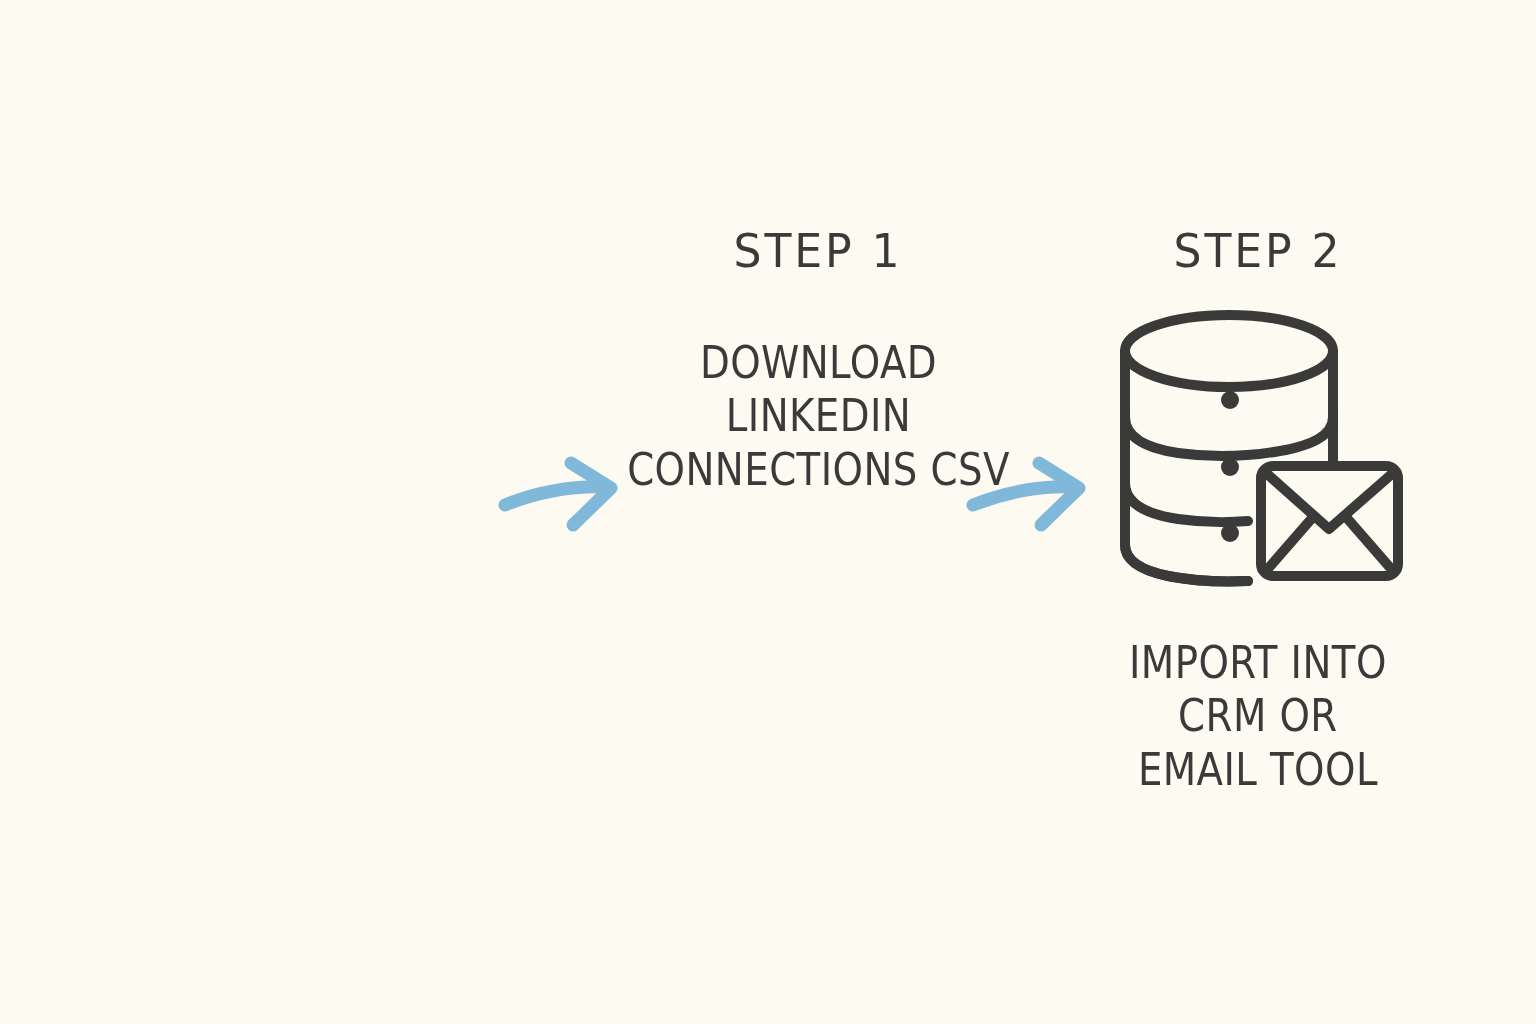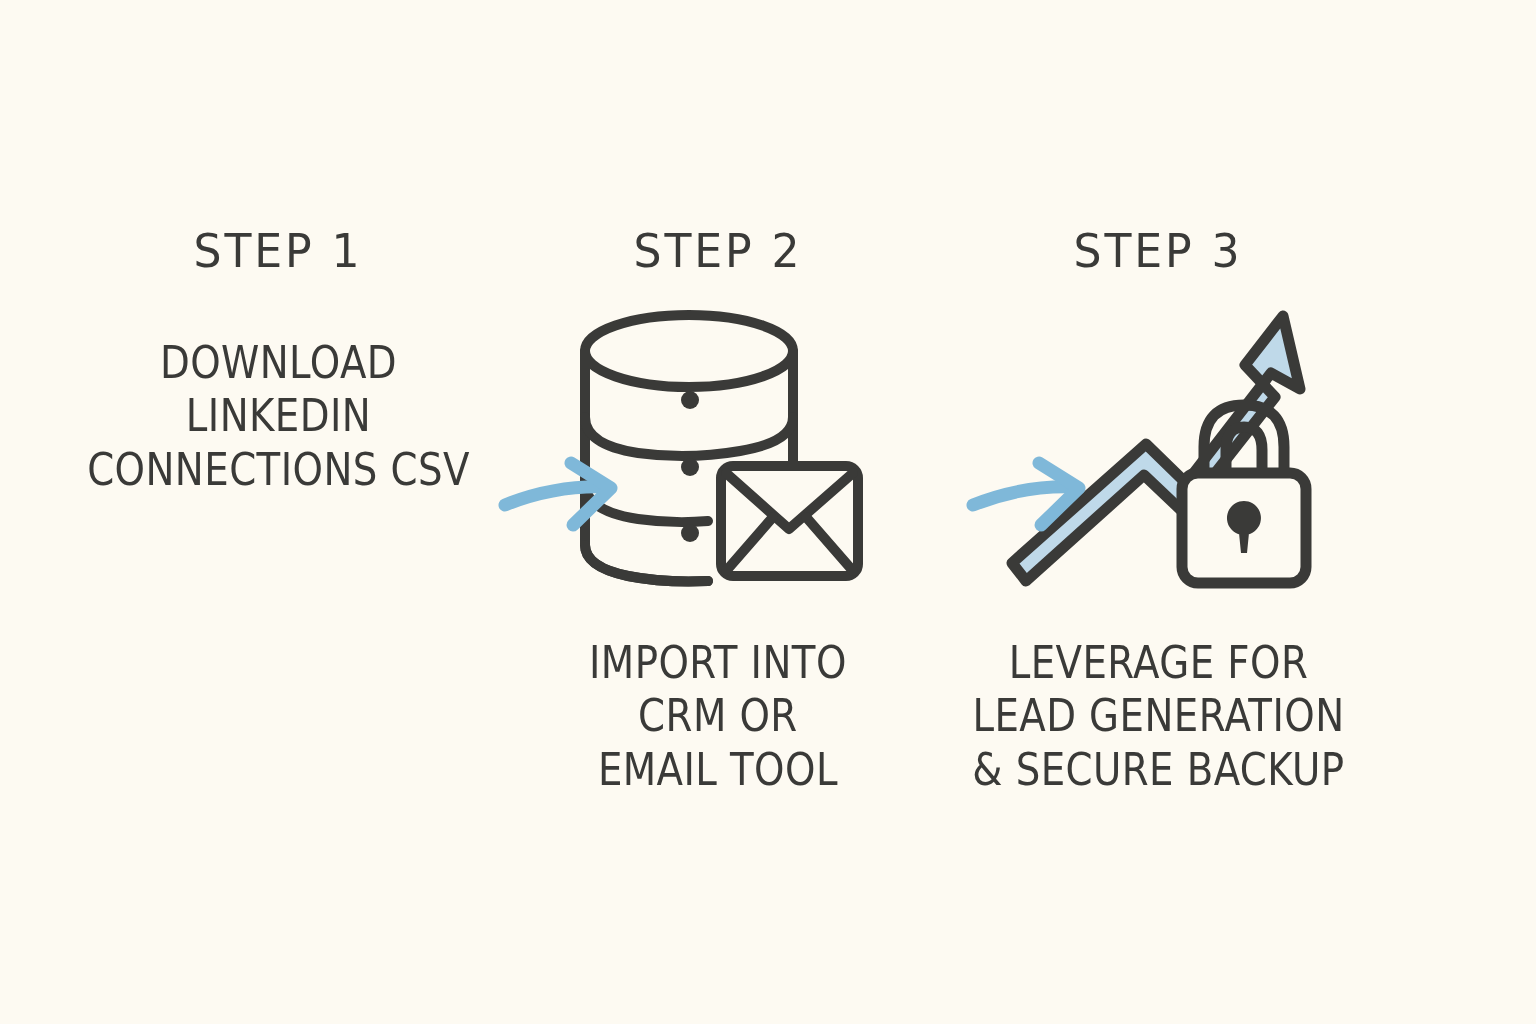--- a/index.html
+++ b/index.html
@@ -25,21 +25,21 @@
     align-items: center;
     justify-content: center;
   }
 
   .steps-row {
     position: relative;
     width: 1420px;
     display: flex;
     flex-direction: row;
     align-items: flex-start;
-    justify-content: flex-start;
+    justify-content: flex-end;
   }
 
   .step-col {
     width: 440px;
     display: flex;
     flex-direction: column;
     align-items: center;
     position: relative;
   }
 
@@ -135,41 +135,20 @@
         </svg>
       </div>
 
       <div class="step-caption">
         <span class="cap-line">IMPORT INTO</span>
         <span class="cap-line">CRM OR</span>
         <span class="cap-line">EMAIL TOOL</span>
       </div>
     </div>
 
-    <div class="step-col">
-      <div class="step-heading">STEP 3</div>
-
-      <div class="icon-wrap">
-        <svg width="320" height="290" viewBox="0 0 320 290">
-          <path d="M14 258 L28 276 L146 170 L186 208 L277 92 L247 60 L285 11 L302 84 L273 68 L188 178 L148 139 L14 258 Z" fill="#bfd9e9" stroke="#3a3a38" stroke-width="11" stroke-linejoin="round" stroke-linecap="round"></path>
-          <g fill="#fdfaf2" stroke="#3a3a38" stroke-width="11" stroke-linecap="round" stroke-linejoin="round">
-            <path d="M206 168 L206 142 Q206 100 246 100 Q286 100 286 142 L286 168" fill="none"></path>
-            <path d="M228 168 L228 145 Q228 122 246 122 Q264 122 264 145 L264 168" fill="none"></path>
-            <rect x="184" y="168" width="124" height="110" rx="16"></rect>
-          </g>
-          <path d="M246 196 a17 17 0 1 1 -0.1 0 Z M240 218 L252 218 L249 248 L243 248 Z" fill="#3a3a38"></path>
-        </svg>
-      </div>
-
-      <div class="step-caption">
-        <span class="cap-line">LEVERAGE FOR</span>
-        <span class="cap-line">LEAD GENERATION</span>
-        <span class="cap-line">&amp; SECURE BACKUP</span>
-      </div>
-    </div>
 
     <div class="arrow-slot" id="arrow-1">
       <svg width="130" height="80" viewBox="0 0 130 80">
         <g fill="none" stroke="#7fb8d9" stroke-width="13" stroke-linecap="round" stroke-linejoin="round">
           <path d="M8 50 Q58 30 110 32"></path>
           <path d="M74 8 L114 33 L76 70"></path>
         </g>
       </svg>
     </div>
 

